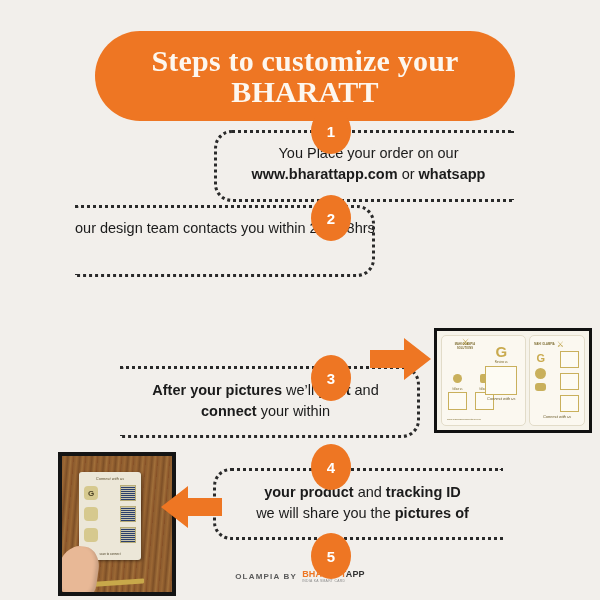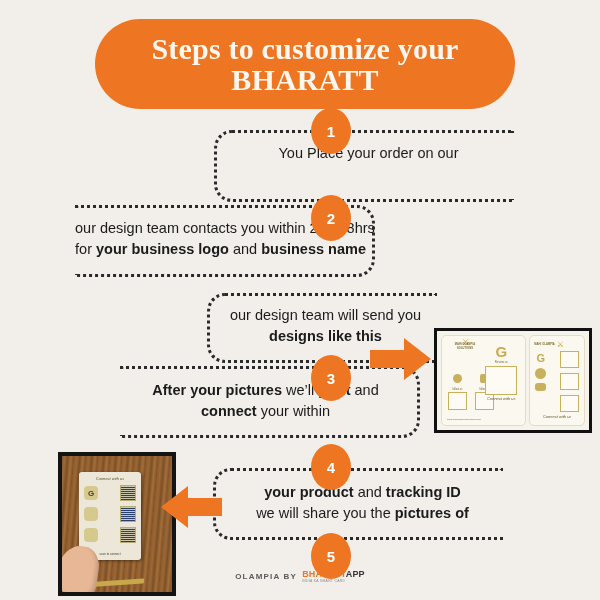--- a/index.html
+++ b/index.html
@@ -7,21 +7,21 @@
     width:600px;height:600px;
     background:#f2efeb;
     font-family:"Liberation Sans", sans-serif;
     overflow:hidden;
     position:relative;
   }
   #stage{position:relative;width:600px;height:600px;overflow:hidden;}
 
   
   .title-pill{
-    position:absolute;left:95px;top:19px;width:420px;height:90px;
+    position:absolute;left:95px;top:31px;width:420px;height:90px;
     background:#ee7623;border-radius:46px;
     display:flex;align-items:center;justify-content:center;
     text-align:center;
   }
   .title-text{
     color:#fdf7ef;
     font-family:"Liberation Serif", serif;
     font-weight:bold;
     font-size:30px;line-height:31px;
     letter-spacing:.2px;
@@ -199,32 +199,26 @@
   <div class="title-pill">
     <div class="title-text">
       <span>Steps to customize your</span><br>
       <span>BHARATT</span>
     </div>
   </div>
 
   <div class="stepbox" id="box1">
       <div class="inner">
         <div class="line"><span>You Place your order on our</span></div>
+        <div class="line"><b>www.bharattapp.com</b><span> or </span><b>whatsapp</b></div>
       </div>
     </div>
   <div class="stepbox" id="box2">
       <div class="inner">
         <div class="line"><span>our design team contacts you within 24 - 48hrs</span></div>
-        <div class="line"><span>for </span><b>your business logo</b><span> and </span><b>business name</b></div>
-      </div>
-    </div>
-  <div class="stepbox" id="box3">
-      <div class="inner">
-        <div class="line"><span>our design team will send you</span></div>
-        <div class="line"><b>designs like this</b></div>
       </div>
     </div>
   <div class="stepbox" id="box4">
       <div class="inner">
         <div class="line"><b>After your pictures</b><span>  we’ll </span><b>print</b><span> and</span></div>
         <div class="line"><b>connect</b><span> your within</span></div>
       </div>
     </div>
   <div class="stepbox" id="box5">
       <div class="inner">

